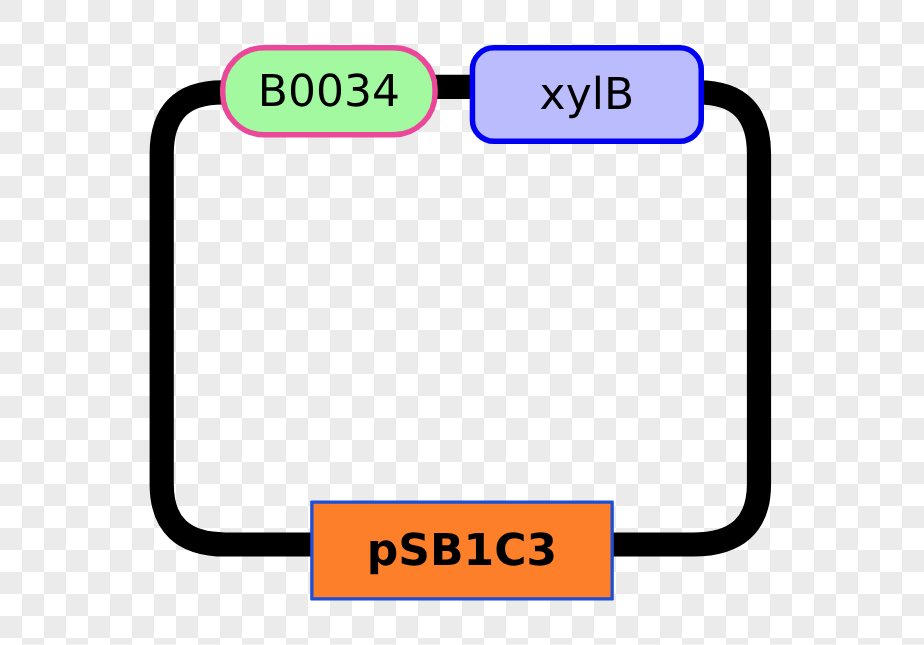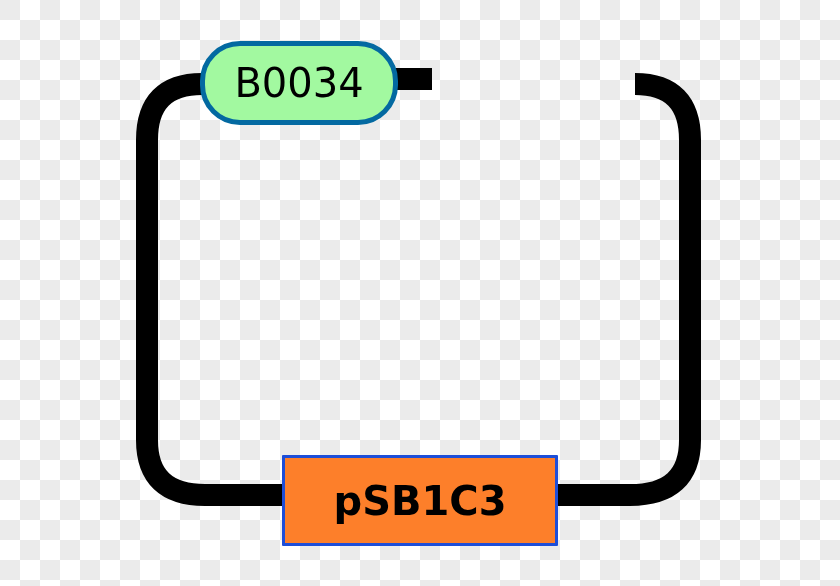--- a/index.html
+++ b/index.html
@@ -15,21 +15,21 @@
     }
     .canvas { position: absolute; left: 0; top: 0; width: 840px; height: 586px; }
     svg { position: absolute; left: 0; top: 0; }
     .part {
       position: absolute; box-sizing: border-box;
       display: flex; align-items: center; justify-content: center;
       color: #000;
     }
     .rbs {
       left: 200px; top: 41px; width: 198px; height: 84px;
-      background: #a2f9a0; border: 5px solid #0369a1; border-radius: 40px;
+      background: #a2f9a0; border: 5px solid #ec4899; border-radius: 40px;
       font-size: 40px;
     }
     .cds {
       left: 427px; top: 41px; width: 213px; height: 90px;
       background: #bbbcfd; border: 5px solid #0000f2; border-radius: 22px;
       font-size: 40px;
     }
     .plasmid {
       left: 282px; top: 455px; width: 276px; height: 91px;
       background: #fd7f2a; border: 3px solid #1d4ed8; border-radius: 1px;
@@ -43,17 +43,20 @@
   <svg width="840" height="586" viewBox="0 0 840 586">
     <path d="M 205 84 L 202 84 Q 147 84 147 140 L 147 440 Q 147 495 205 495 L 290 495
              M 550 495 L 630 495 Q 690 495 690 440 L 690 140 Q 690 84 635 84
              M 395 79 L 432 79" fill="none" stroke="#000000" stroke-width="22" stroke-linecap="butt" stroke-linejoin="round"></path>
   </svg>
 
   <div class="part rbs">
     <span>B0034</span>
   </div>
 
+  <div class="part cds">
+    <span>xylB</span>
+  </div>
 
   <div class="part plasmid">
     <span>pSB1C3</span>
   </div>
 </div>
 
 </body></html>

